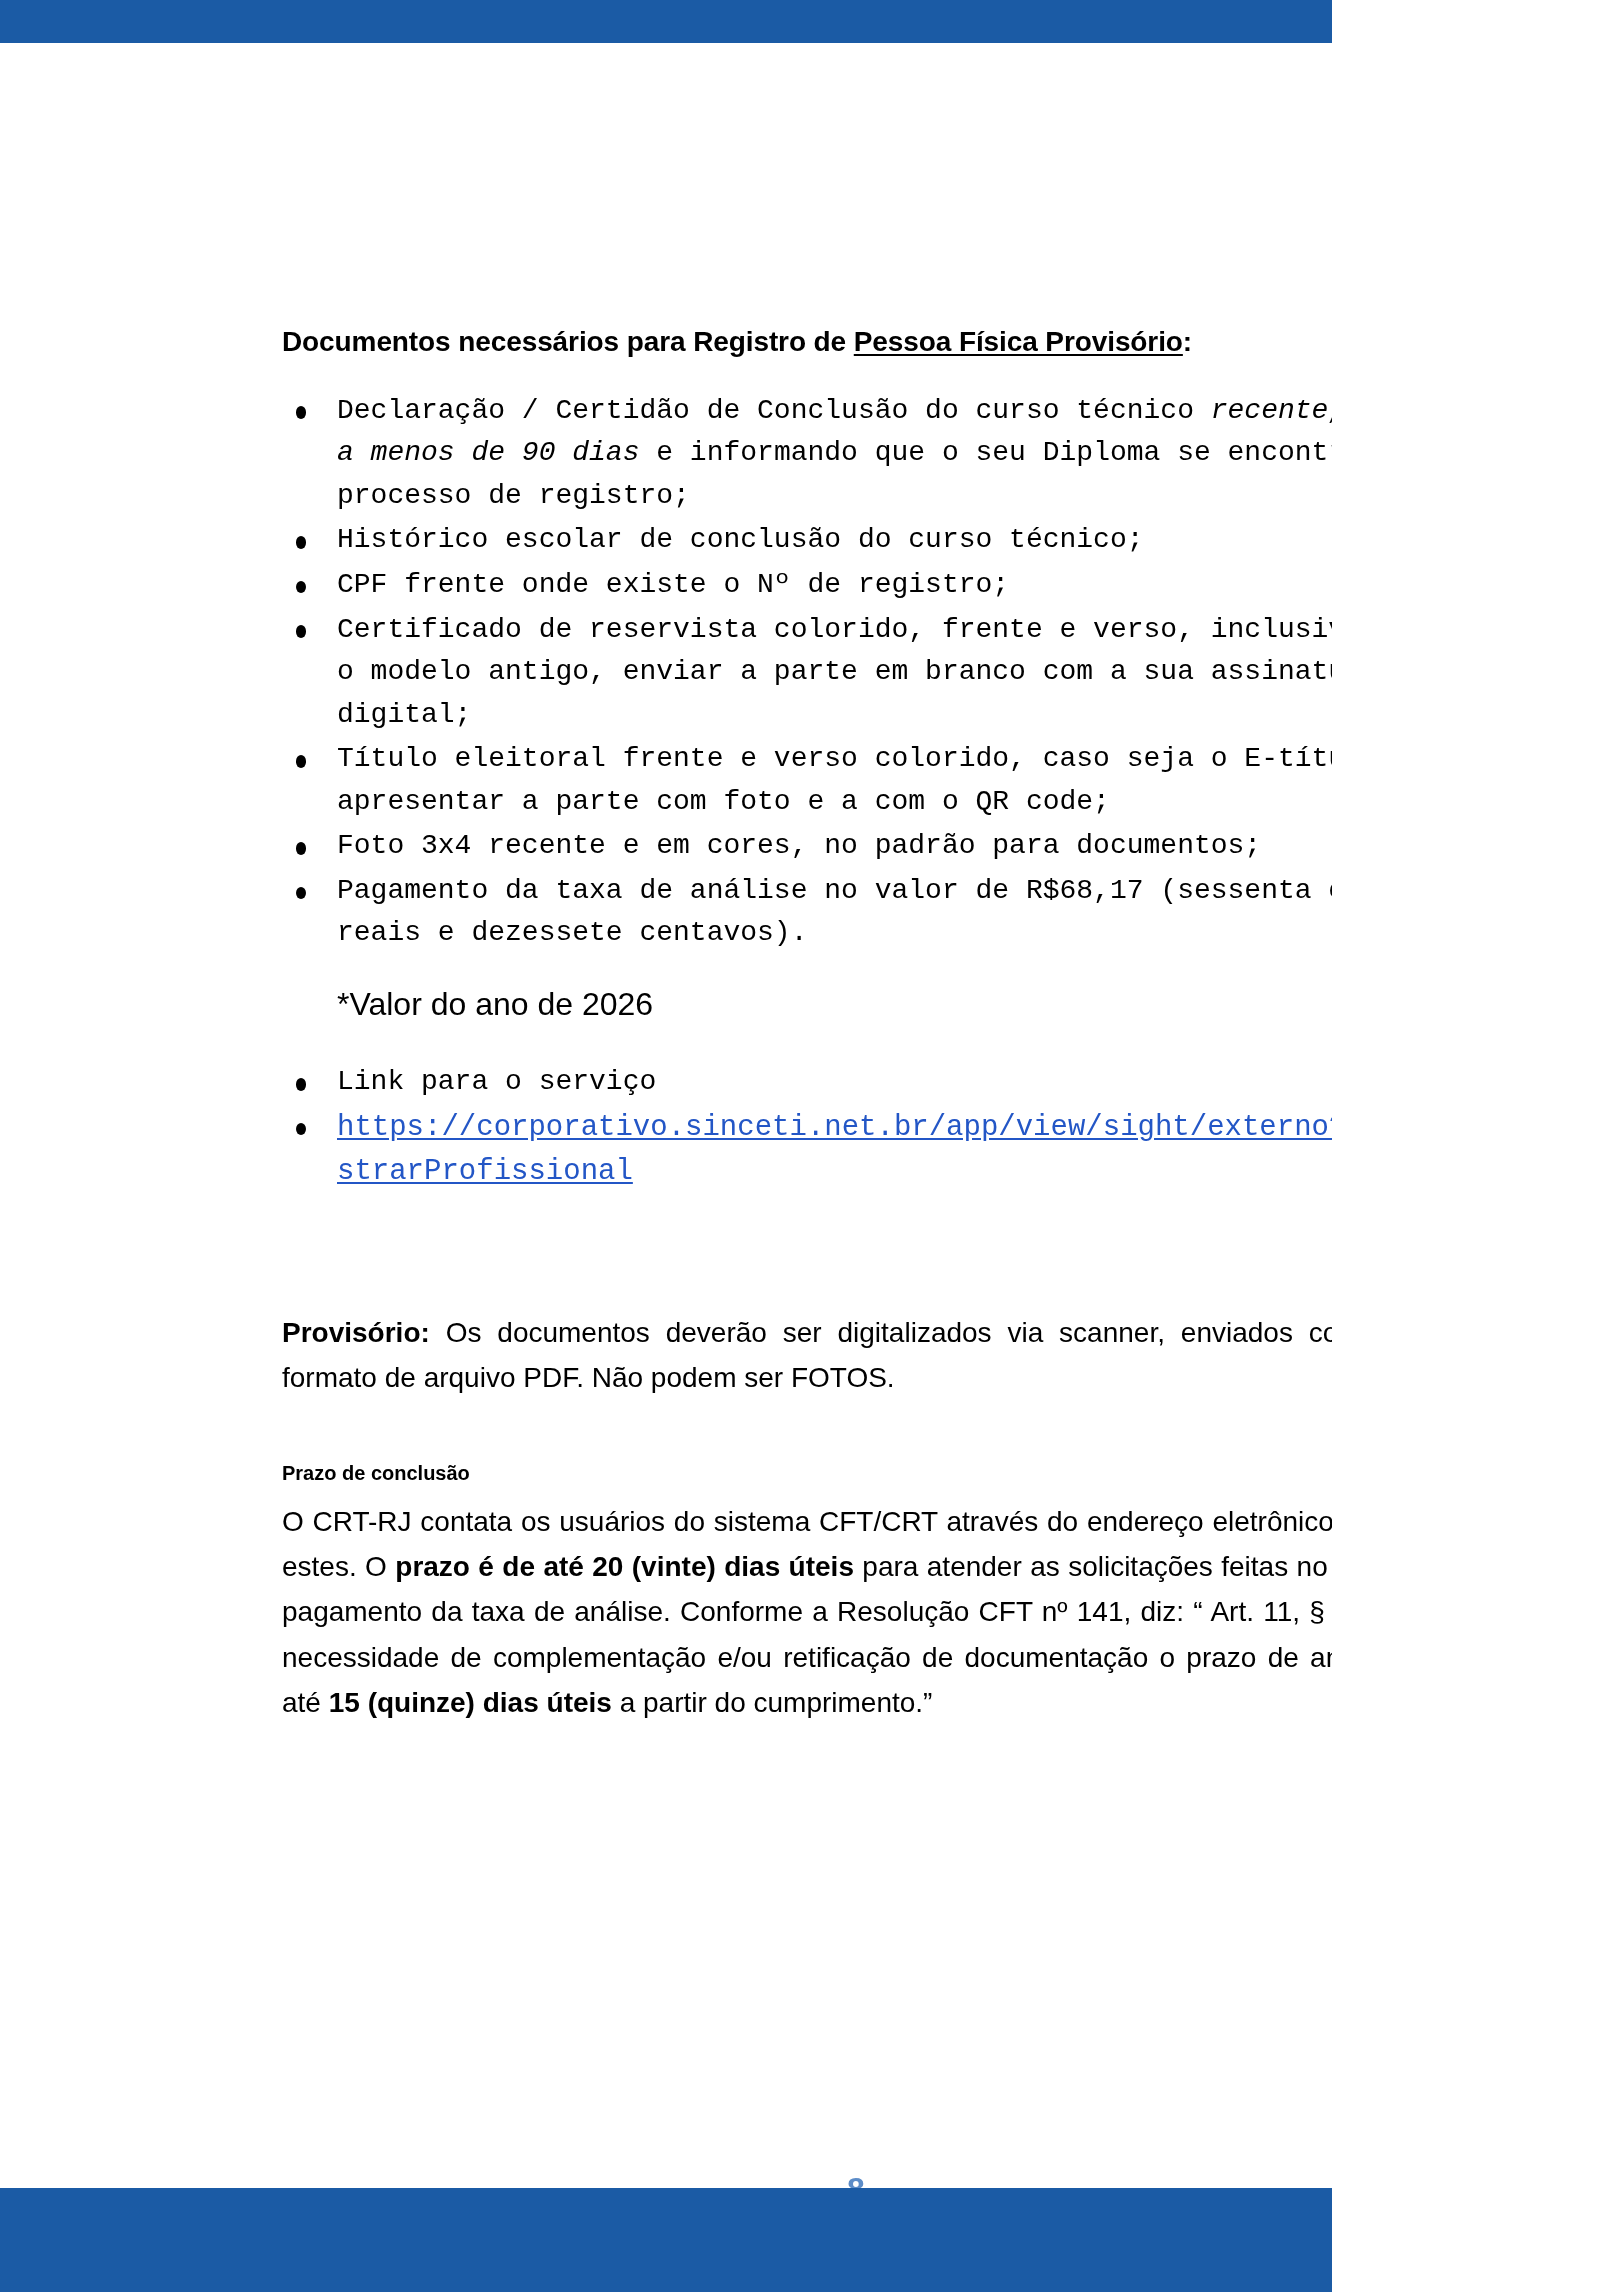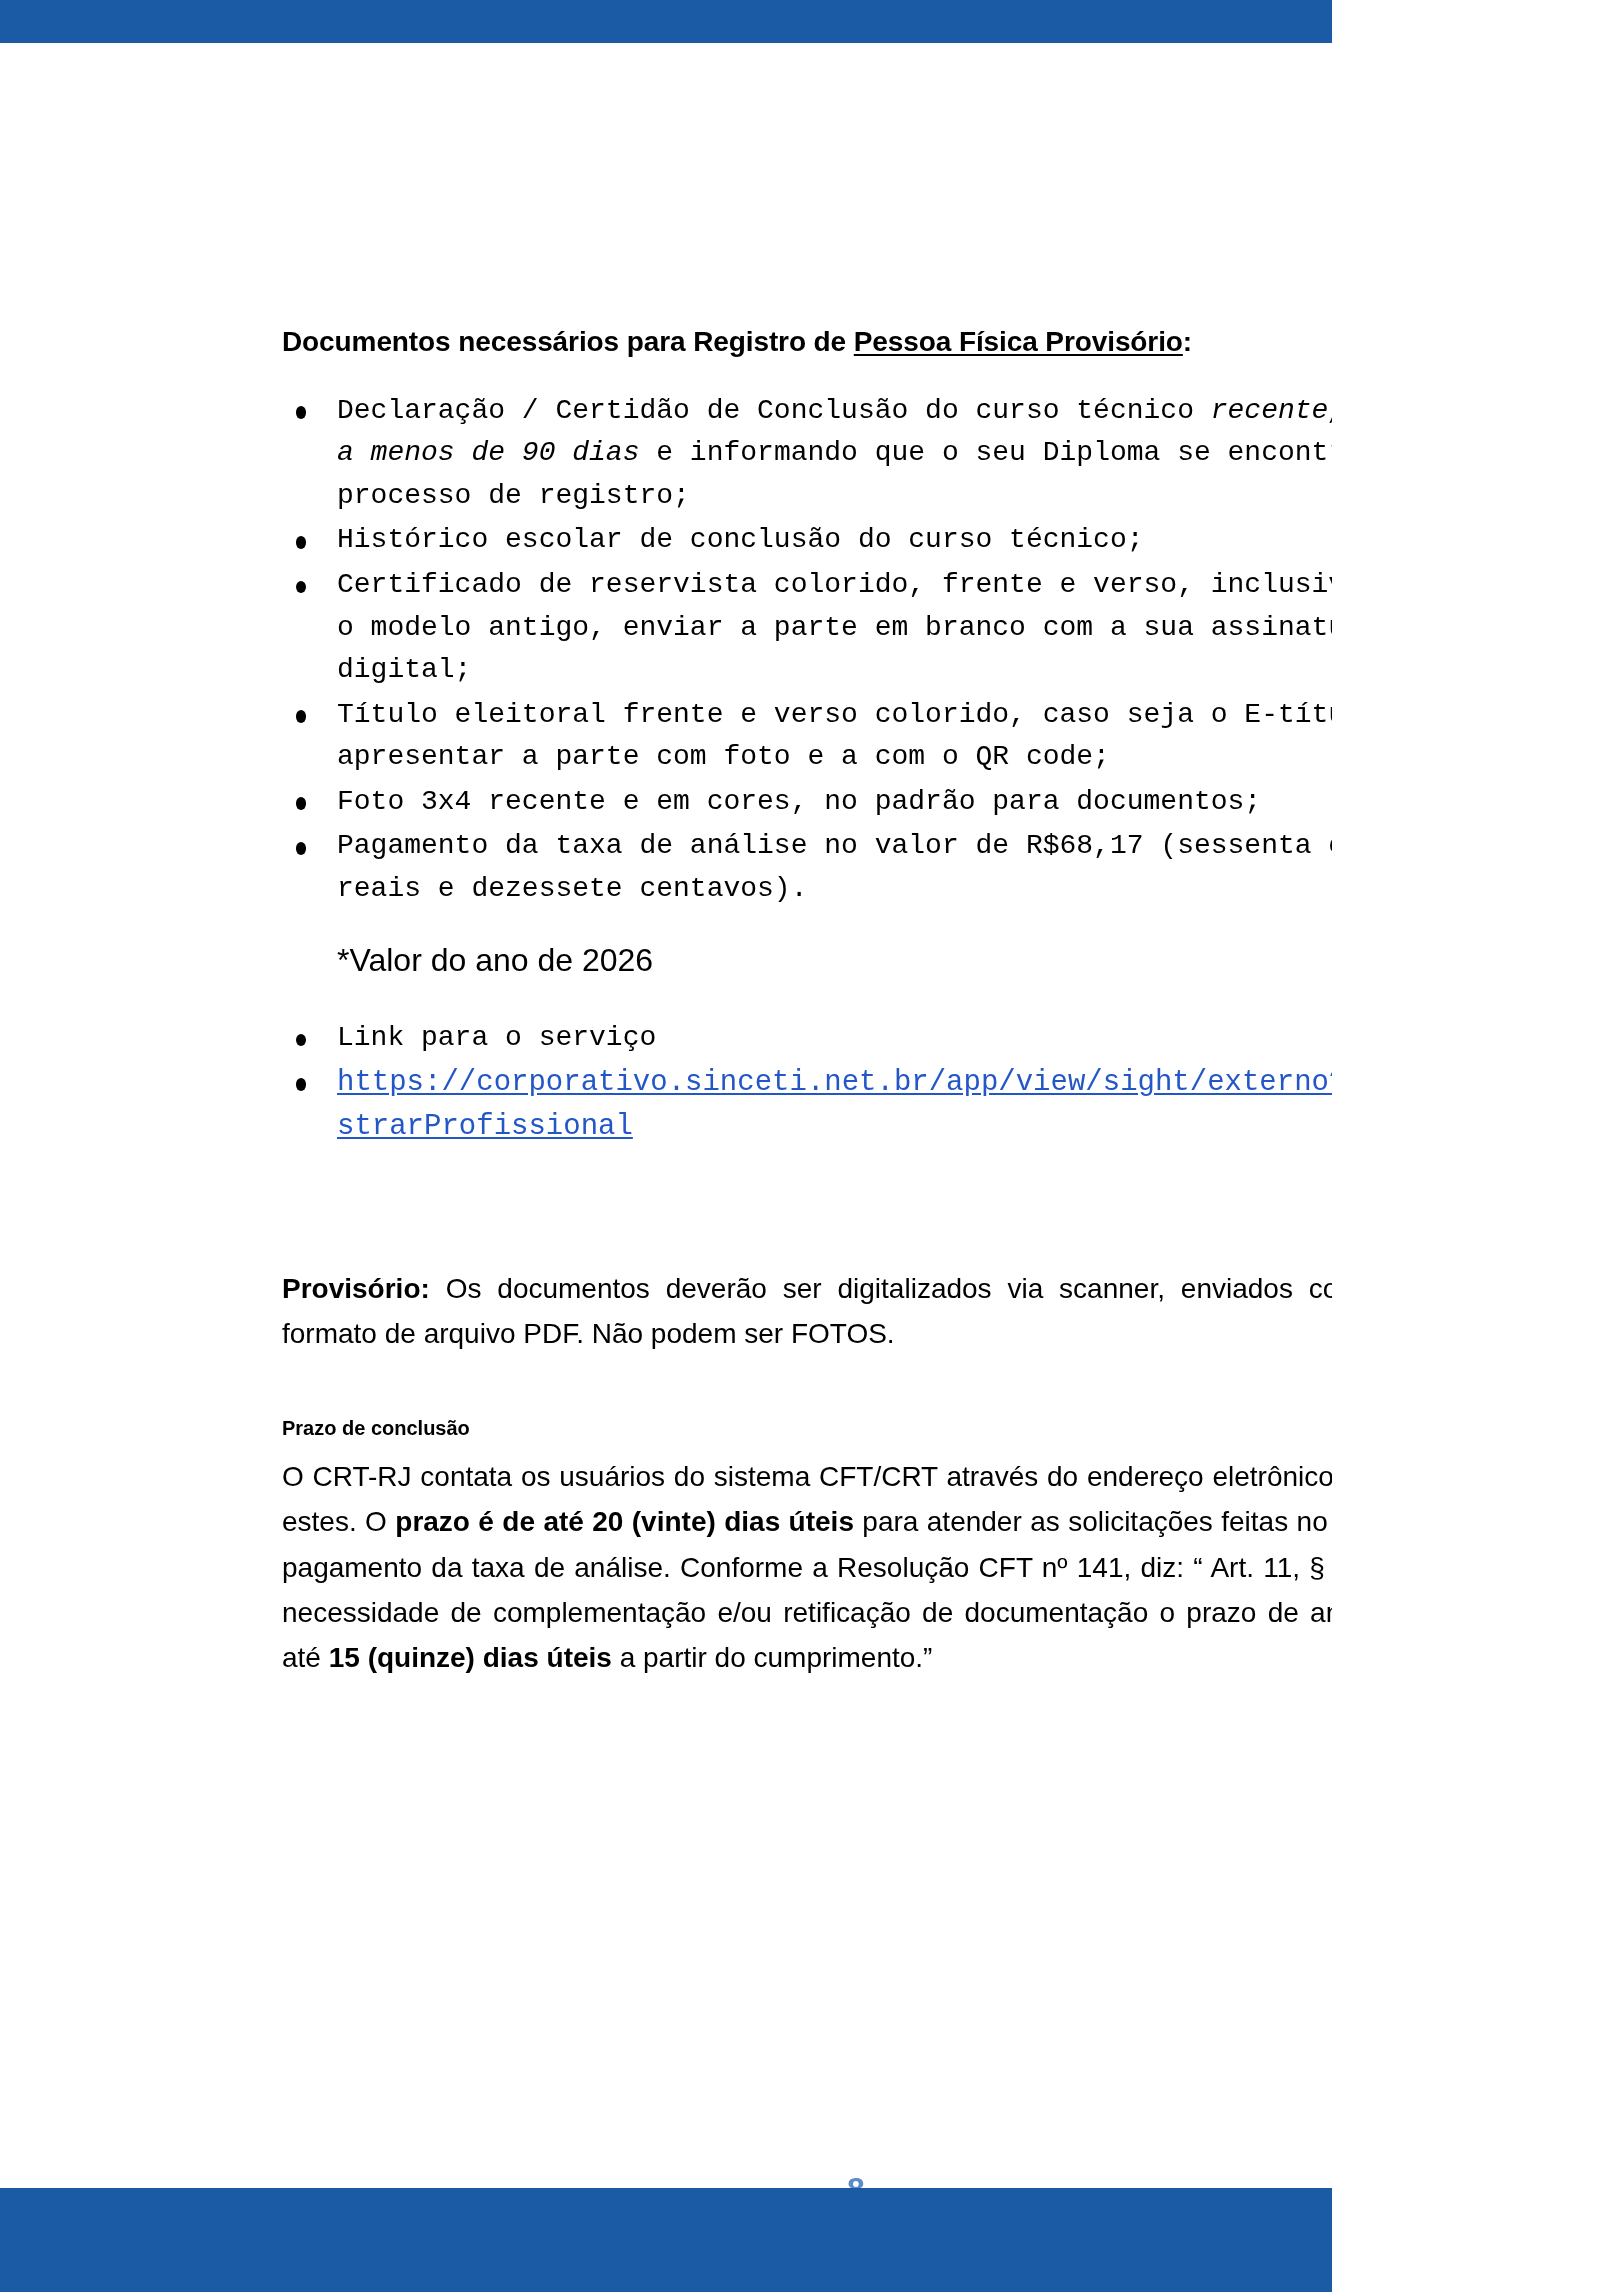--- a/index.html
+++ b/index.html
@@ -162,20 +162,21 @@
 
     <p class="doc-heading"><span>Documentos necessários para Registro de </span><span class="und">Pessoa Física Provisório</span><span>:</span></p>
 
     <ul class="doc-list">
 
       <li><span>Declaração / Certidão de Conclusão do curso técnico </span><span class="it">recente, emitida a menos de 90 dias</span><span> e informando que o seu Diploma se encontra em processo de registro;</span></li>
 
       <li class="tight"><span>Histórico escolar de conclusão do curso técnico;</span></li>
 
 
+      <li class="tight"><span>CPF frente onde existe o Nº de registro;</span></li>
 
       <li class="tight"><span>Certificado de reservista colorido, frente e verso, inclusive se for o modelo antigo, enviar a parte em branco com a sua assinatura e digital;</span></li>
 
       <li><span>Título eleitoral frente e verso colorido, caso seja o E-título, apresentar a parte com foto e a com o QR code;</span></li>
 
 
       <li class="tight"><span>Foto 3x4 recente e em cores, no padrão para documentos;</span></li>
 
       <li class="justify"><span>Pagamento da taxa de análise no valor de R$68,17 (sessenta e oito reais e dezessete centavos).</span></li>
     </ul>

